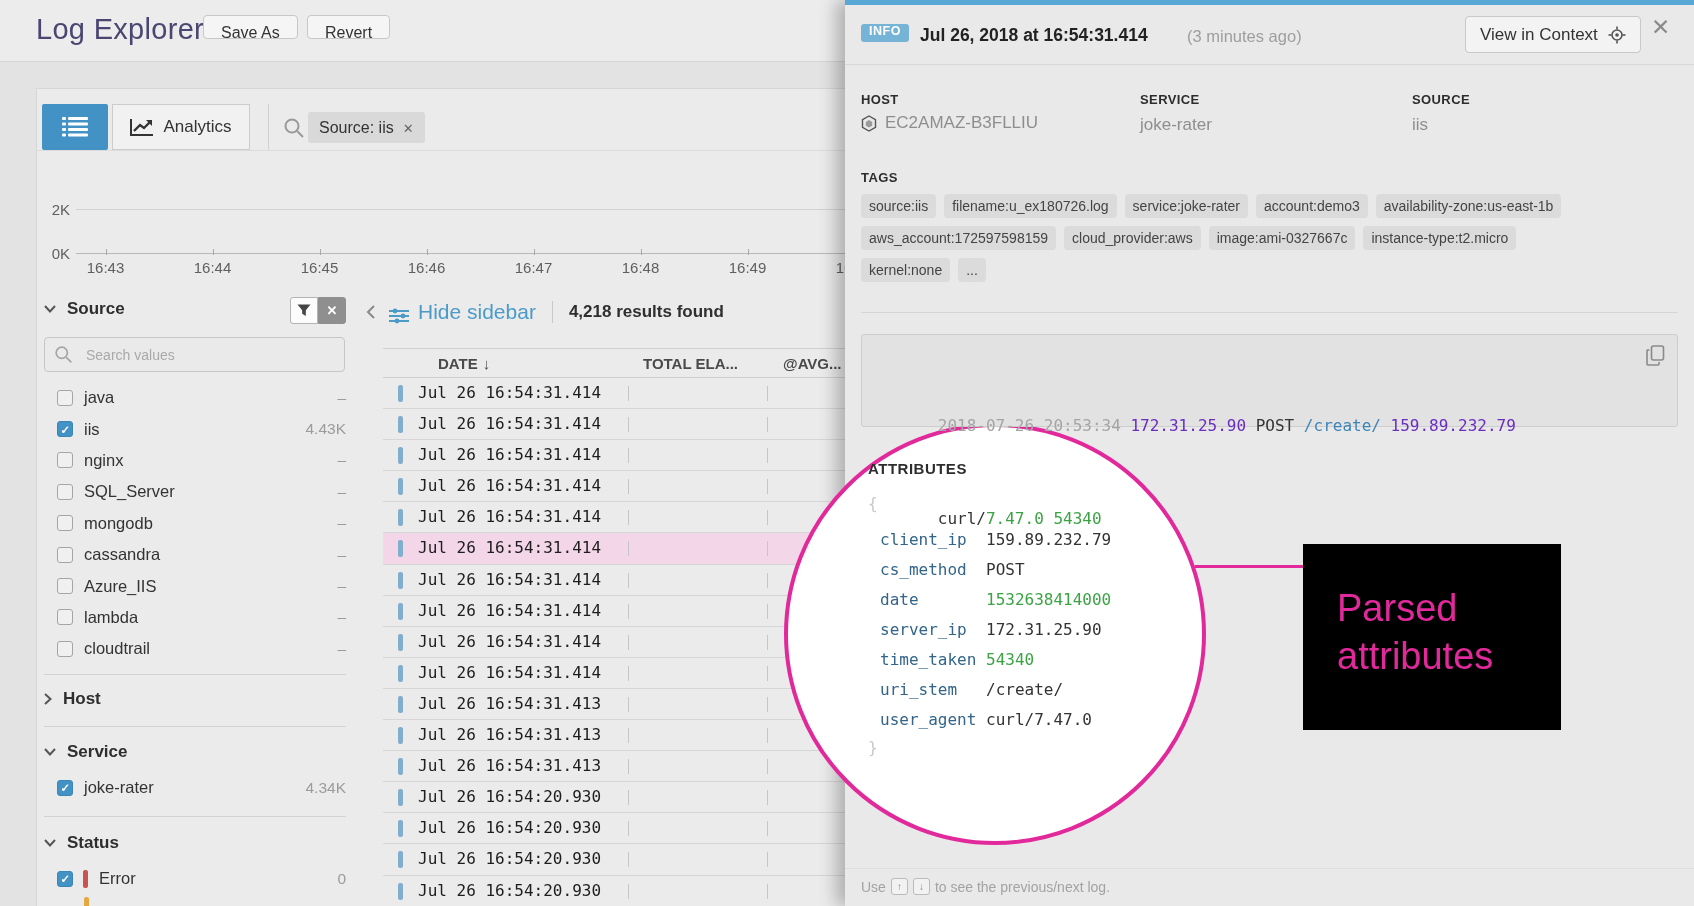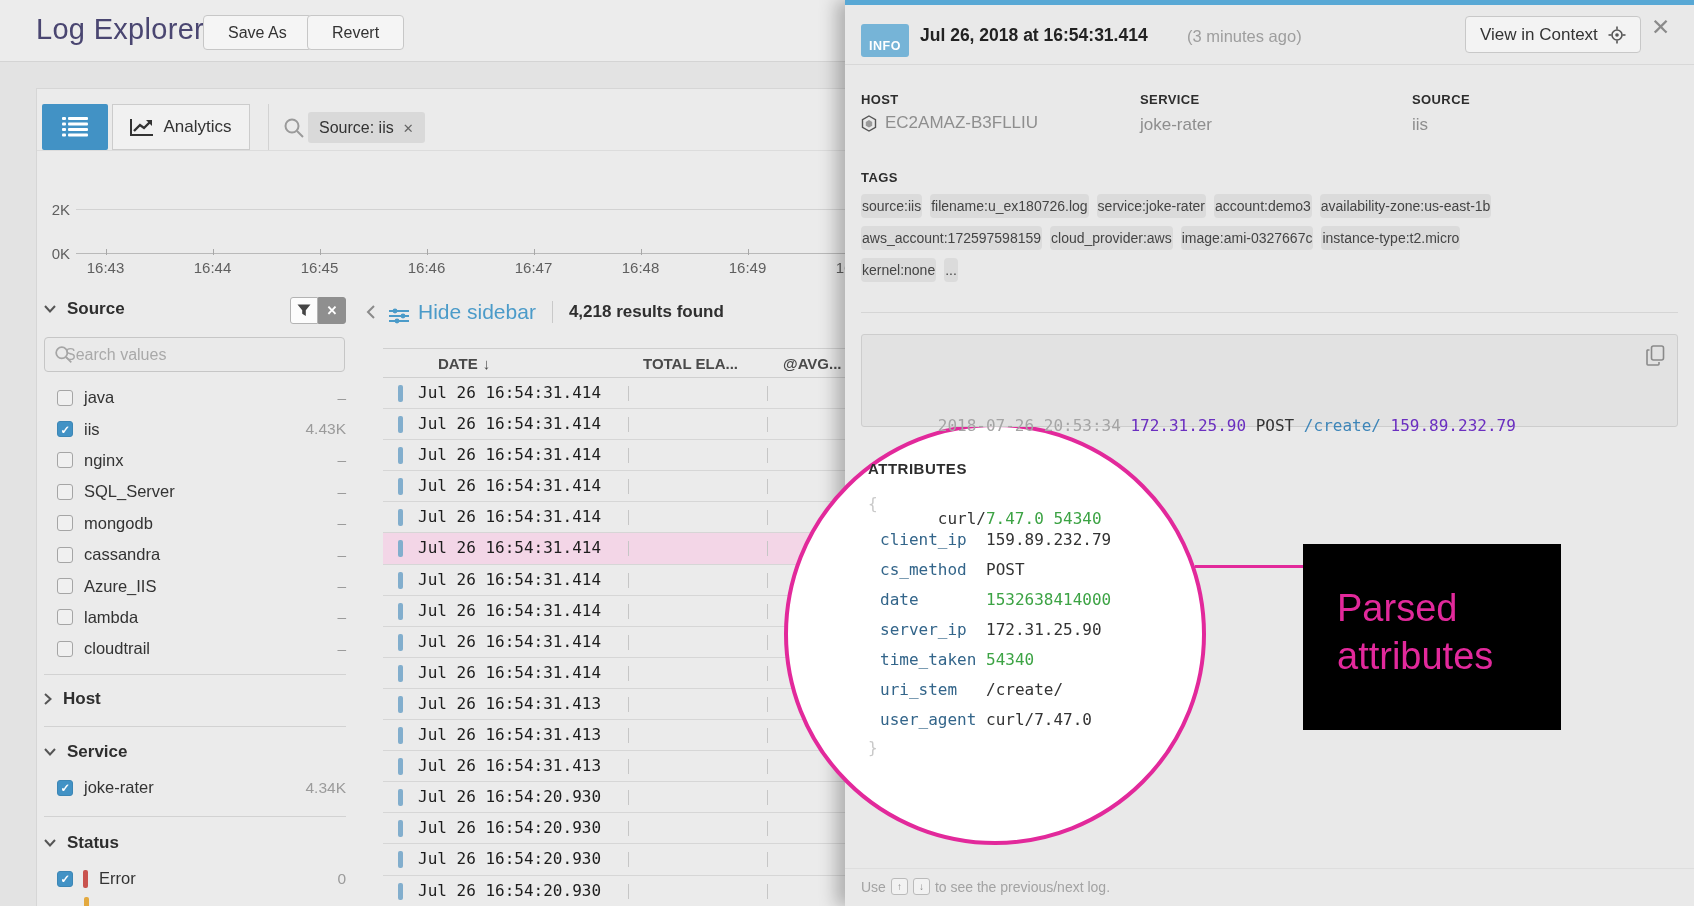--- a/index.html
+++ b/index.html
@@ -8,21 +8,21 @@
     --link-blue:#4b9bc9; --green:#3ca344; --purple:#6b2fc0; --token-blue:#3d85b8;
     --key-blue:#33658a; --selected-row:#f3d6e7; --title-purple:#4a4671;
   }
   *{margin:0;padding:0;box-sizing:border-box}
   body{background:#cfcfcf;font-family:"Liberation Sans",sans-serif}
   .app{position:relative;width:1694px;height:906px;background:#e3e3e3;overflow:hidden}
 
   
   .topbar{position:absolute;left:0;top:0;width:100%;height:62px;background:#ececec;border-bottom:1px solid #d4d4d4}
   .page-title{position:absolute;left:36px;top:13px;font-size:29px;font-weight:400;color:var(--title-purple);letter-spacing:.3px}
-  .tb-btn{position:absolute;top:15px;height:35px;line-height:33px;padding:0 24px;background:#f5f5f5;border:1px solid #c7c7c7;border-radius:4px;font-size:16px;color:#333;cursor:pointer}
+  .tb-btn{position:absolute;top:15px;height:24px;line-height:33px;padding:0 17px;background:#f5f5f5;border:1px solid #c7c7c7;border-radius:4px;font-size:16px;color:#333;cursor:pointer}
   .btn-saveas{left:203px}
   .btn-revert{left:307px}
 
   
   .card{position:absolute;left:36px;top:88px;width:1700px;height:830px;background:#ebebeb;border:1px solid #d6d6d6}
 
   
   .view-list{position:absolute;left:42px;top:104px;width:66px;height:46px;background:var(--accent-blue);border-radius:2px;display:flex;align-items:center;justify-content:center;cursor:pointer}
   .view-analytics{position:absolute;left:112px;top:104px;width:138px;height:46px;background:#f1f1f1;border:1px solid #cccccc;display:flex;align-items:center;justify-content:center;gap:9px;font-size:17px;color:#333;cursor:pointer}
   .toolbar-sep{position:absolute;left:268px;top:104px;width:1px;height:46px;background:#d2d2d2}
@@ -42,21 +42,21 @@
   .xtick::before{content:"";position:absolute;left:50%;top:-10px;width:1px;height:6px;background:#a8a8a8}
 
   
   .facet-head{position:absolute;left:44px;display:flex;align-items:center;gap:11px;font-size:17px;font-weight:bold;color:#2e2e2e;cursor:pointer}
   .head-source{top:299px}.head-host{top:689px}.head-service{top:742px}.head-status{top:833px}
   .facet-tools{position:absolute;left:290px;top:297px;display:flex;cursor:pointer}
   .tool-filter{width:28px;height:27px;background:#fcfcfc;border:1px solid #b3b3b3;border-radius:3px 0 0 3px;display:flex;align-items:center;justify-content:center}
   .tool-clear{width:28px;height:27px;background:#8f8f8f;border:1px solid #8f8f8f;border-radius:0 3px 3px 0;display:flex;align-items:center;justify-content:center}
   .tool-clear::before{content:"✕";color:#fff;font-weight:bold;font-size:13px}
   .facet-search{position:absolute;left:44px;top:337px;width:301px;height:35px}
-  .facet-search input{width:100%;height:100%;border:1px solid #c6c6c6;border-radius:4px;background:#eaeaea;padding:0 10px 0 20px;font-size:16px;color:#555;font-family:"Liberation Sans",sans-serif}
+  .facet-search input{width:100%;height:100%;border:1px solid #c6c6c6;border-radius:4px;background:#eaeaea;padding:0 10px 0 41px;font-size:14px;color:#555;font-family:"Liberation Sans",sans-serif}
   .facet-search input::placeholder{color:#a9a9a9}
   .facet-search .mag{position:absolute;left:10px;top:8px}
   .flist{position:absolute;left:44px;width:302px}
   #source-items{top:382px}
   #service-items{top:772px}
   #status-items{top:863px}
   .fitem{height:31.4px;display:flex;align-items:center;cursor:pointer}
   .fcheck{flex:none;width:16px;height:16px;margin-left:13px;border:1px solid #a5a5a5;border-radius:3px;background:#f0f0f0;position:relative}
   .fcheck.checked{background:var(--accent-blue);border-color:#3c86b5}
   .fcheck.checked::after{content:"✓";position:absolute;left:2.5px;top:0.5px;color:#fff;font-size:11.5px;font-weight:bold}
@@ -86,36 +86,36 @@
   .ldate{position:absolute;left:35px;top:5px;font-family:"DejaVu Sans Mono",monospace;font-size:16px;color:#1d1d1d;white-space:pre}
   .lpipe{position:absolute;top:8px;width:1px;height:15px;background:#c6c6c6}
   .lpipe.p1{left:245px}.lpipe.p2{left:384px}
 
   
   .panel{position:absolute;left:845px;top:0;width:849px;height:906px;background:#e9e9e9;box-shadow:-9px 0 16px rgba(0,0,0,.25);z-index:10}
   .panel>*{position:absolute}
   .panel-topstrip{left:0;top:0;width:100%;height:5px;background:#58a8d5;z-index:2}
   .spot-circle{left:-61px;top:423px;width:422px;height:422px;border-radius:50%;background:#fff;border:4px solid var(--accent-pink);z-index:1}
   .pc{z-index:2}
-  .info-badge{left:16px;top:24px;padding:15px 8px 4px;background:var(--info-badge);color:#fff;font-size:12.5px;font-weight:bold;letter-spacing:.5px;border-radius:3px}
+  .info-badge{left:16px;top:24px;padding:0 8px 4px;background:var(--info-badge);color:#fff;font-size:12.5px;font-weight:bold;letter-spacing:.5px;border-radius:3px}
   .p-timestamp{left:75px;top:25px;font-size:17.5px;font-weight:bold;color:#222}
   .p-reltime{left:342px;top:27px;font-size:16.5px;color:#9e9e9e}
   .view-context{left:620px;top:16px;height:37px;display:flex;align-items:center;gap:10px;padding:0 14px;background:#f3f3f3;border:1px solid #c8c8c8;border-radius:4px;font-size:17px;color:#333;cursor:pointer}
   .close-x{left:806px;top:14px;font-size:23px;color:#8a8a8a;cursor:pointer}
   .close-x::before{content:"✕";font-weight:300}
   .p-div1{left:0;top:64px;width:100%;height:1px;background:#d8d8d8}
   .p-label{font-size:13px;font-weight:bold;color:#2d2d2d;letter-spacing:.4px}
   .lab-host{left:16px;top:92px}.lab-service{left:295px;top:92px}.lab-source{left:567px;top:92px}
   .p-value{font-size:17px;color:#8e8e8e}
   .val-host{left:16px;top:113px;display:flex;align-items:flex-end;gap:8px}
   .val-service{left:295px;top:115px}.val-source{left:567px;top:115px}
   .lab-tags{left:16px;top:170px}
   .tagrow{left:16px;display:flex;gap:8px}
   .tagrow.r1{top:194px}.tagrow.r2{top:226px}.tagrow.r3{top:258px}
-  .tagpill{height:24px;display:inline-flex;align-items:center;padding:0 1px;background:#dbdbdb;border-radius:4px;font-size:14px;color:#444;cursor:pointer;white-space:nowrap}
+  .tagpill{height:24px;display:inline-flex;align-items:center;padding:0 8px;background:#dbdbdb;border-radius:4px;font-size:14px;color:#444;cursor:pointer;white-space:nowrap}
   .p-div2{left:16px;top:312px;width:817px;height:1px;background:#d5d5d5}
   .msgbox{left:16px;top:334px;width:817px;height:93px;background:#e2e2e2;border:1px solid #cdcdcd;border-radius:3px}
   .msgline{white-space:pre;font-family:"DejaVu Sans Mono",monospace;font-size:16px;line-height:31px;padding:0 18px}
   .msgline.first{padding-top:13px}
   .tok.v-muted{color:#a5a5a5}.tok.v-purple{color:var(--purple)}.tok.v-dark{color:#333}
   .tok.v-blue{color:var(--token-blue)}.tok.v-green{color:var(--green)}
   .copy-btn{position:absolute;right:12px;top:10px;cursor:pointer}
   .lab-attrs{left:23px;top:460px;font-size:15px;letter-spacing:.5px}
   .brace{font-family:"DejaVu Sans Mono",monospace;font-size:16px;color:#c9c9c9}
   .brace.open{left:23px;top:494px}

